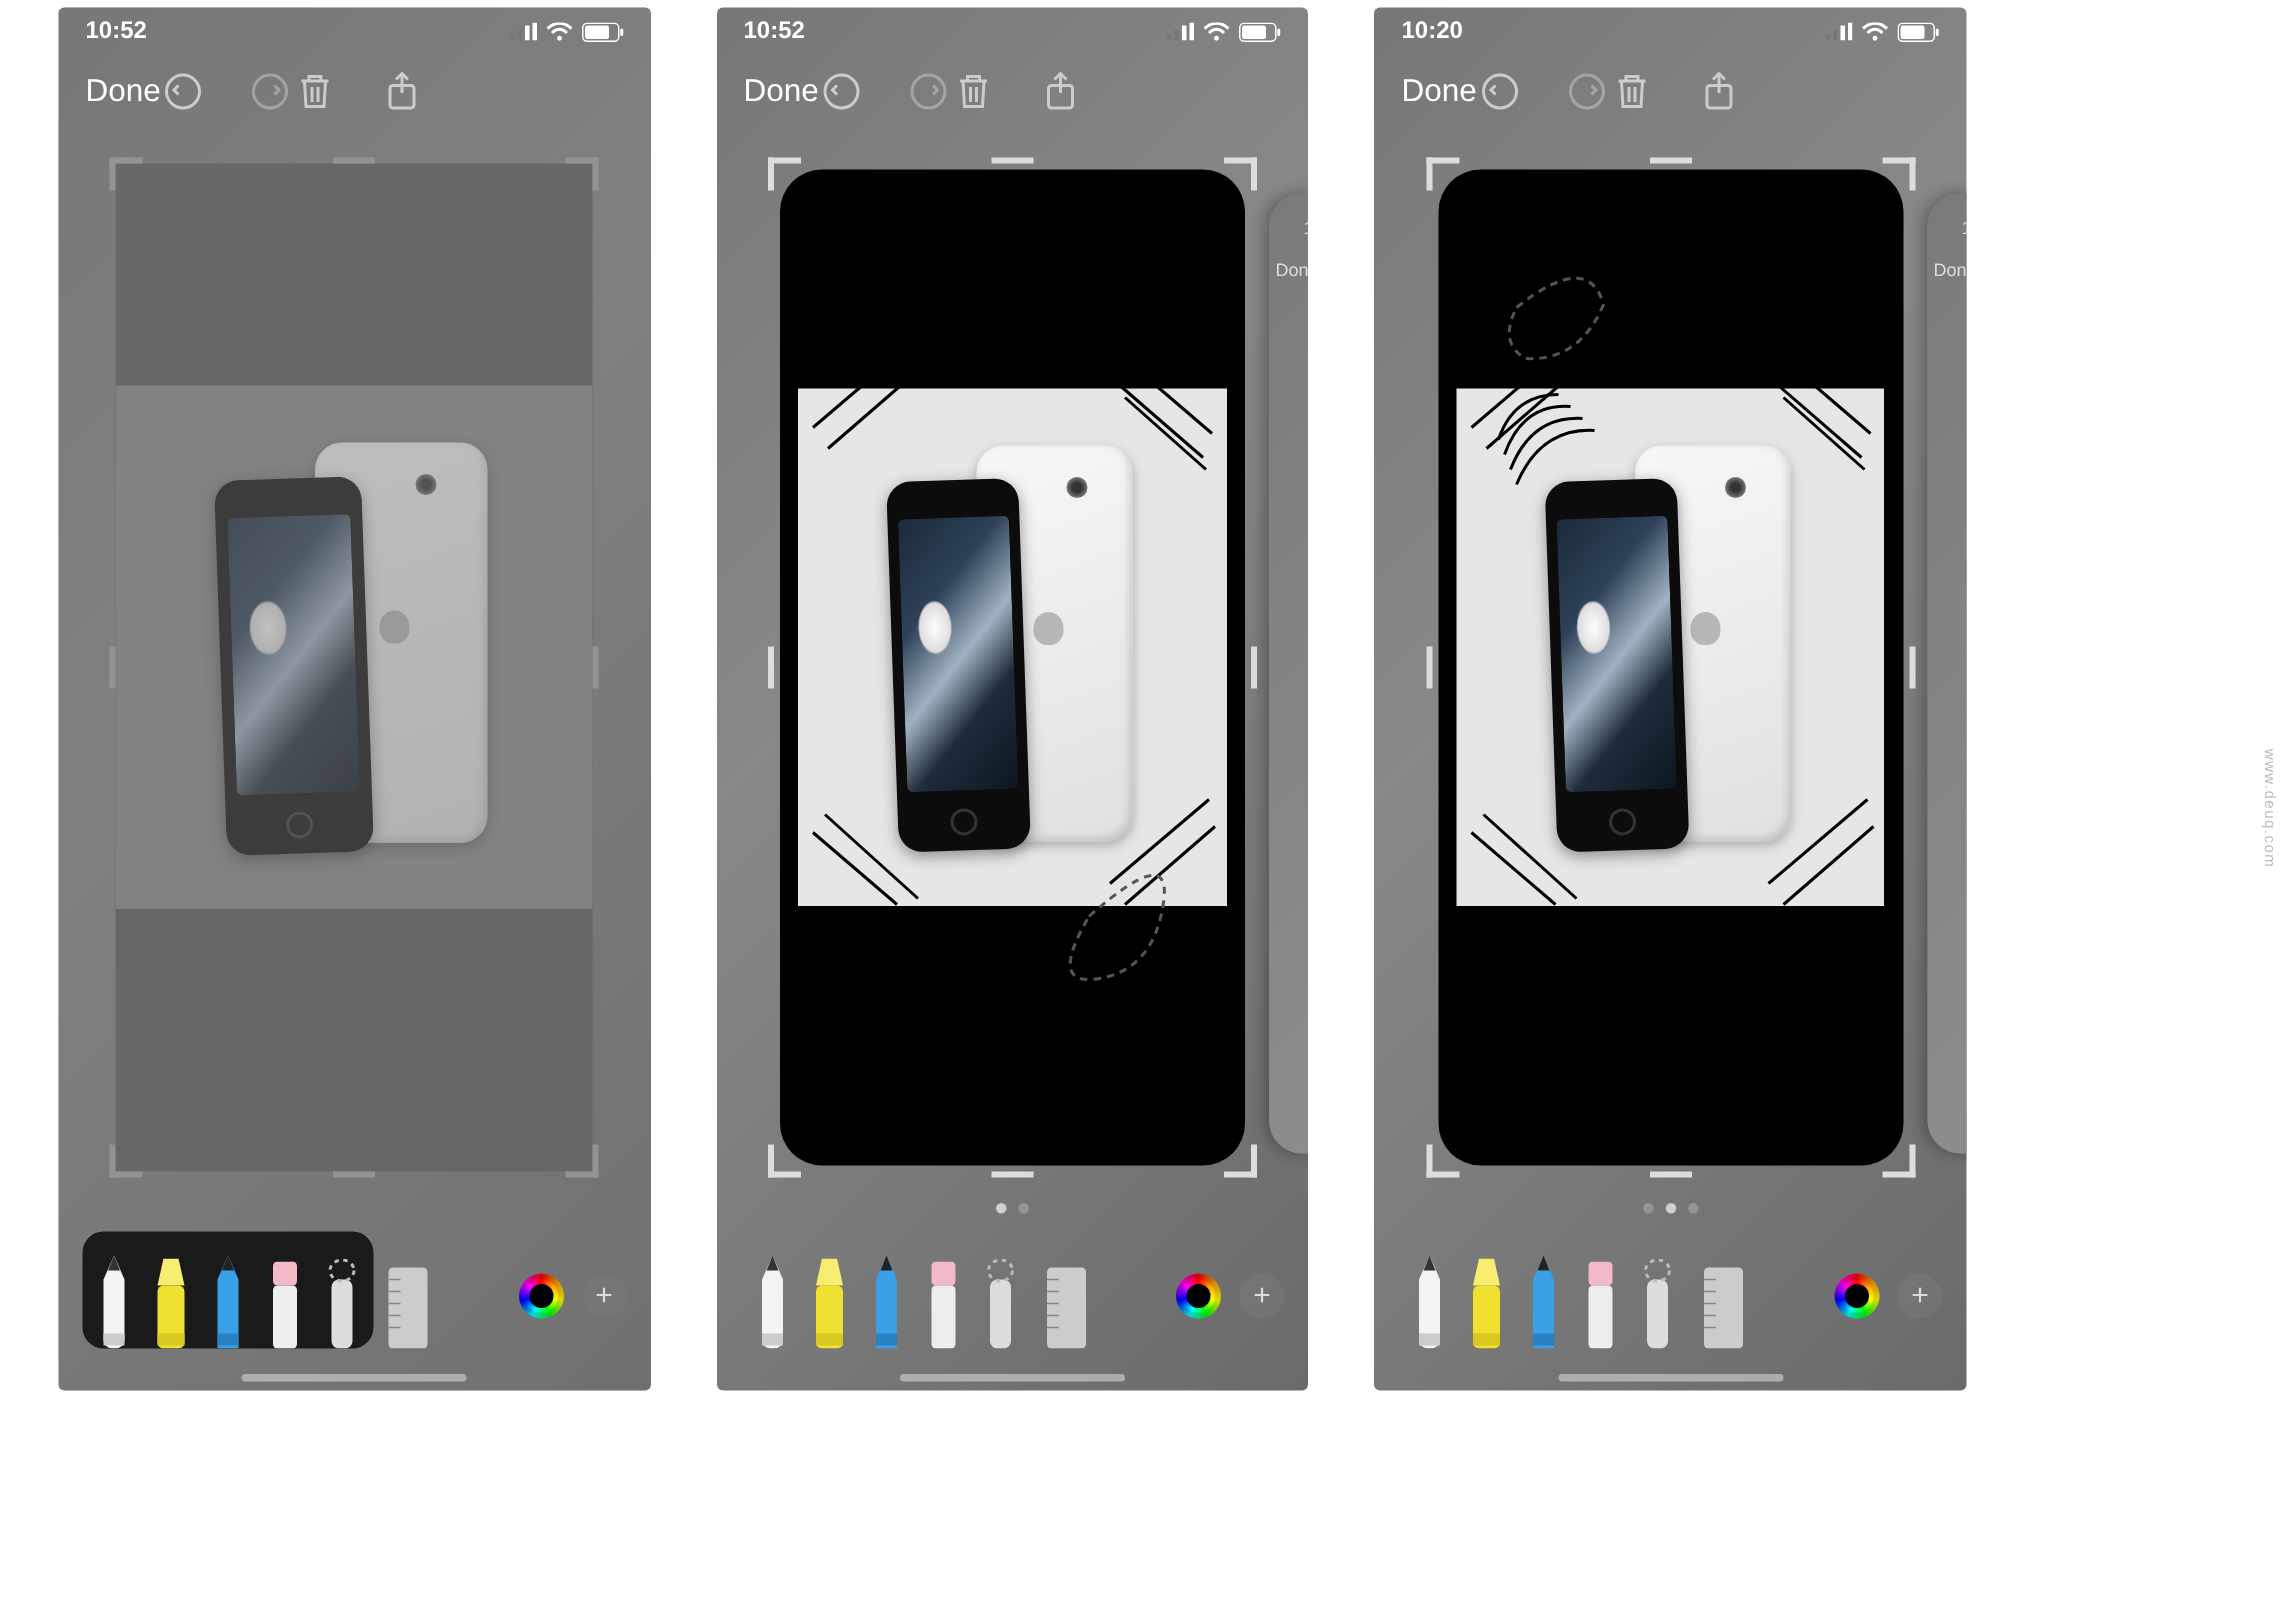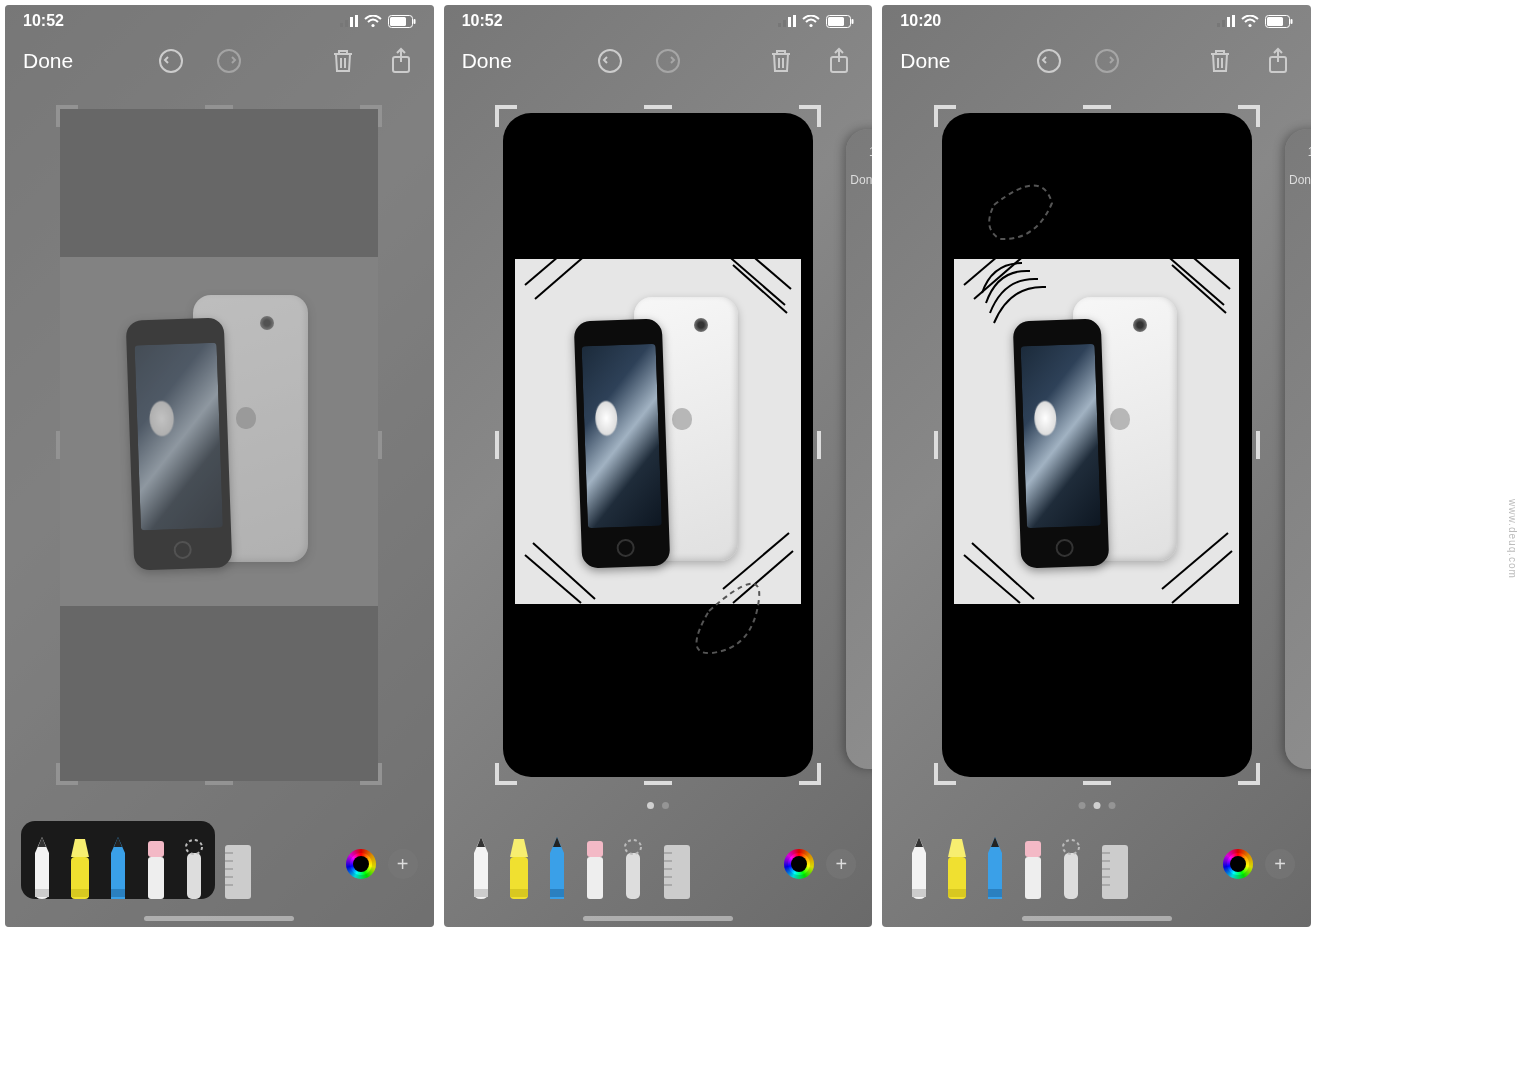--- a/index.html
+++ b/index.html
@@ -19,20 +19,21 @@
     height: 922px;
     margin-left: 5px;
     margin-top: 5px;
   }
   .panel {
     flex: 1;
     position: relative;
     background: linear-gradient(135deg, #777 0%, #888 40%, #6a6a6a 100%);
     border-radius: 4px;
     overflow: hidden;
+    margin-left: 34px;
   }
   
   .panel.dimmed::after {
     content: "";
     position: absolute;
     inset: 0;
     background: rgba(120,120,120,0.45);
     z-index: 50;
     pointer-events: none;
   }
@@ -47,21 +48,21 @@
     font-weight: 600;
     position: relative;
     z-index: 60;
   }
   .status-right { display: flex; align-items: center; gap: 6px; }
   .cell-icon svg, .wifi-icon svg, .battery-icon svg { display: block; }
   .toolbar {
     height: 56px;
     display: flex;
     align-items: center;
-    justify-content: space-between;
+    justify-content: flex-start;
     padding: 0 18px;
     position: relative;
     z-index: 60;
   }
   .done {
     color: #fff;
     font-size: 21px;
     font-weight: 400;
   }
   .tb-center { display: flex; gap: 28px; justify-content: center; }

